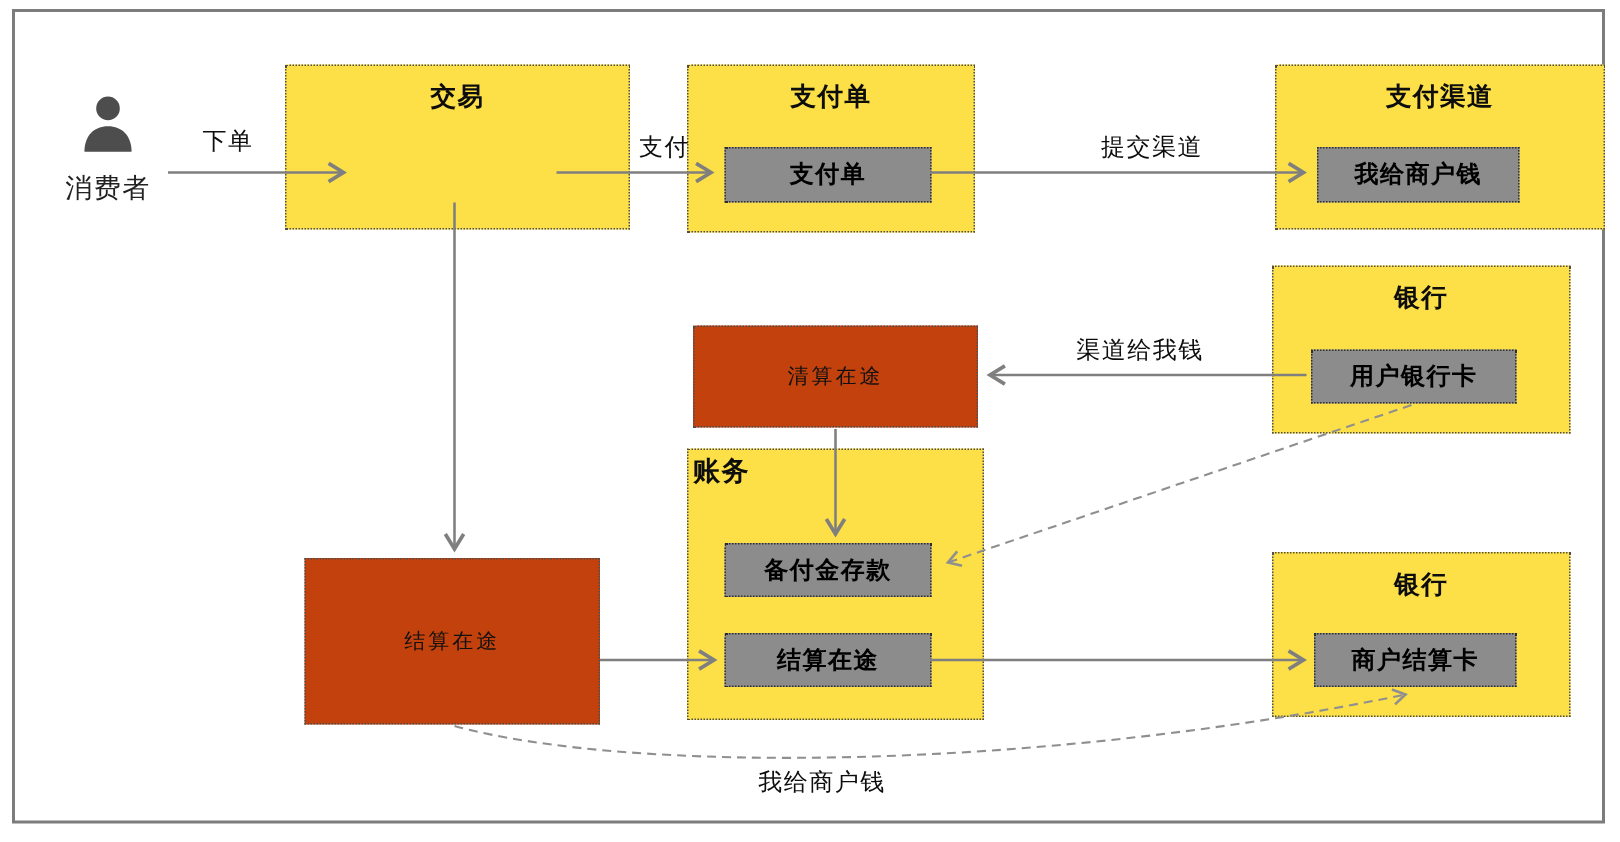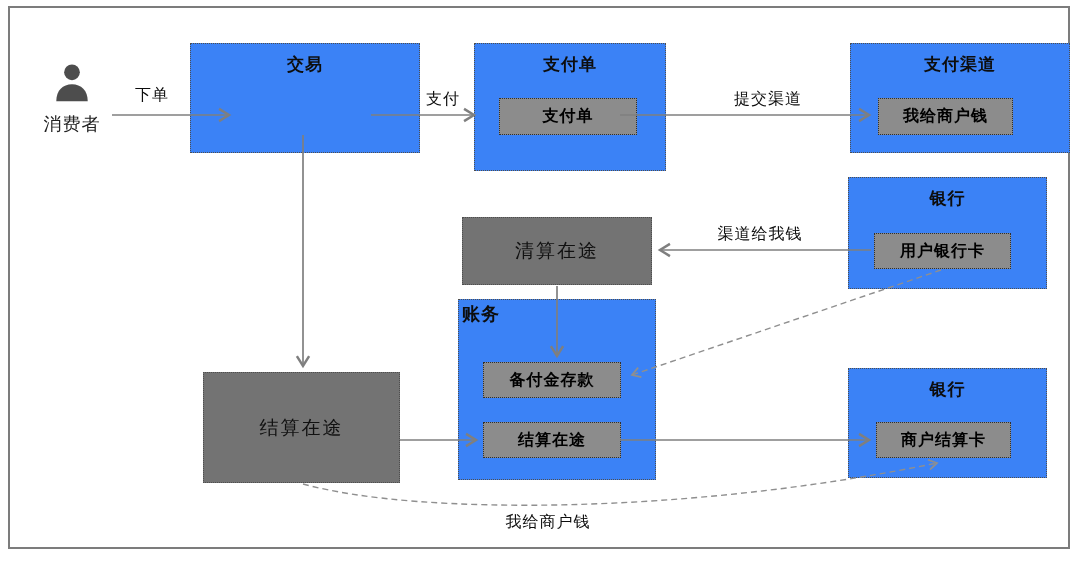--- a/index.html
+++ b/index.html
@@ -5,39 +5,39 @@
   html,body { margin:0; padding:0; background:#fff; }
   .canvas {
     position:relative; width:1080px; height:561px; background:#ffffff;
     font-family:"Liberation Sans", sans-serif; overflow:hidden; color:#111;
   }
   .frame {
     position:absolute; left:8px; top:6px; width:1062px; height:543px;
     border:2px solid #7c7c7c; box-sizing:border-box; background:transparent;
   }
   .group {
-    position:absolute; background:#3b82f6; border:1px dotted #4e4e4e;
+    position:absolute; background:#fde047; border:1px dotted #4e4e4e;
     box-sizing:border-box;
   }
   .group-title {
     position:absolute; top:9px; left:0; width:100%; text-align:center;
     font-weight:bold; font-size:17px; color:#0d0d0d; letter-spacing:1px;
   }
   .group-title.corner {
     top:2px; left:3px; width:auto; text-align:left; font-size:18px;
   }
   .item {
     position:absolute; background:#8c8c8c; border:1px dotted #2e2e2e;
     box-sizing:border-box; display:flex; align-items:center; justify-content:center;
     font-weight:bold; font-size:16px; color:#000; letter-spacing:1px;
   }
   .transit {
-    position:absolute; background:#737373; border:1px dotted #4e4e4e;
+    position:absolute; background:#c2410c; border:1px dotted #4e4e4e;
     box-sizing:border-box; display:flex; align-items:center; justify-content:center;
-    font-size:19px; color:#111; letter-spacing:2px;
+    font-size:14px; color:#111; letter-spacing:2px;
   }
   .edge-label {
     position:absolute; transform:translate(-50%,-50%); font-size:16px;
     color:#0d0d0d; white-space:nowrap; letter-spacing:1px;
   }
   .actor { position:absolute; left:24px; top:60px; width:96px; text-align:center; }
   .actor-label { font-size:18px; color:#222; margin-top:2px; letter-spacing:1px; }
   .wires { position:absolute; left:0; top:0; pointer-events:none; }
 </style>
 </head>
@@ -51,21 +51,21 @@
       <circle cx="12" cy="6.4" r="4.1" fill="#4d4d4d"></circle>
       <path d="M3.8 21.5 C3.8 15.8 7.2 12.6 12 12.6 C16.8 12.6 20.2 15.8 20.2 21.5 Z" fill="#4d4d4d"></path>
     </svg>
     <div class="actor-label">消费者</div>
   </div>
 
   <div class="group" style="left:190px; top:43px; width:230px; height:110px;">
     <div class="group-title">交易</div>
   </div>
 
-  <div class="group" style="left:458px; top:43px; width:192px; height:128px;margin-left:16px;">
+  <div class="group" style="left:458px; top:43px; width:192px; height:112px;">
     <div class="group-title">支付单</div>
     <div class="item" style="left:24px; top:54px; width:138px; height:37px;">支付单</div>
   </div>
 
   <div class="group" style="left:850px; top:43px; width:220px; height:110px;">
     <div class="group-title">支付渠道</div>
     <div class="item" style="left:27px; top:54px; width:135px; height:37px;">我给商户钱</div>
   </div>
 
   <div class="group" style="left:848px; top:177px; width:199px; height:112px;">

